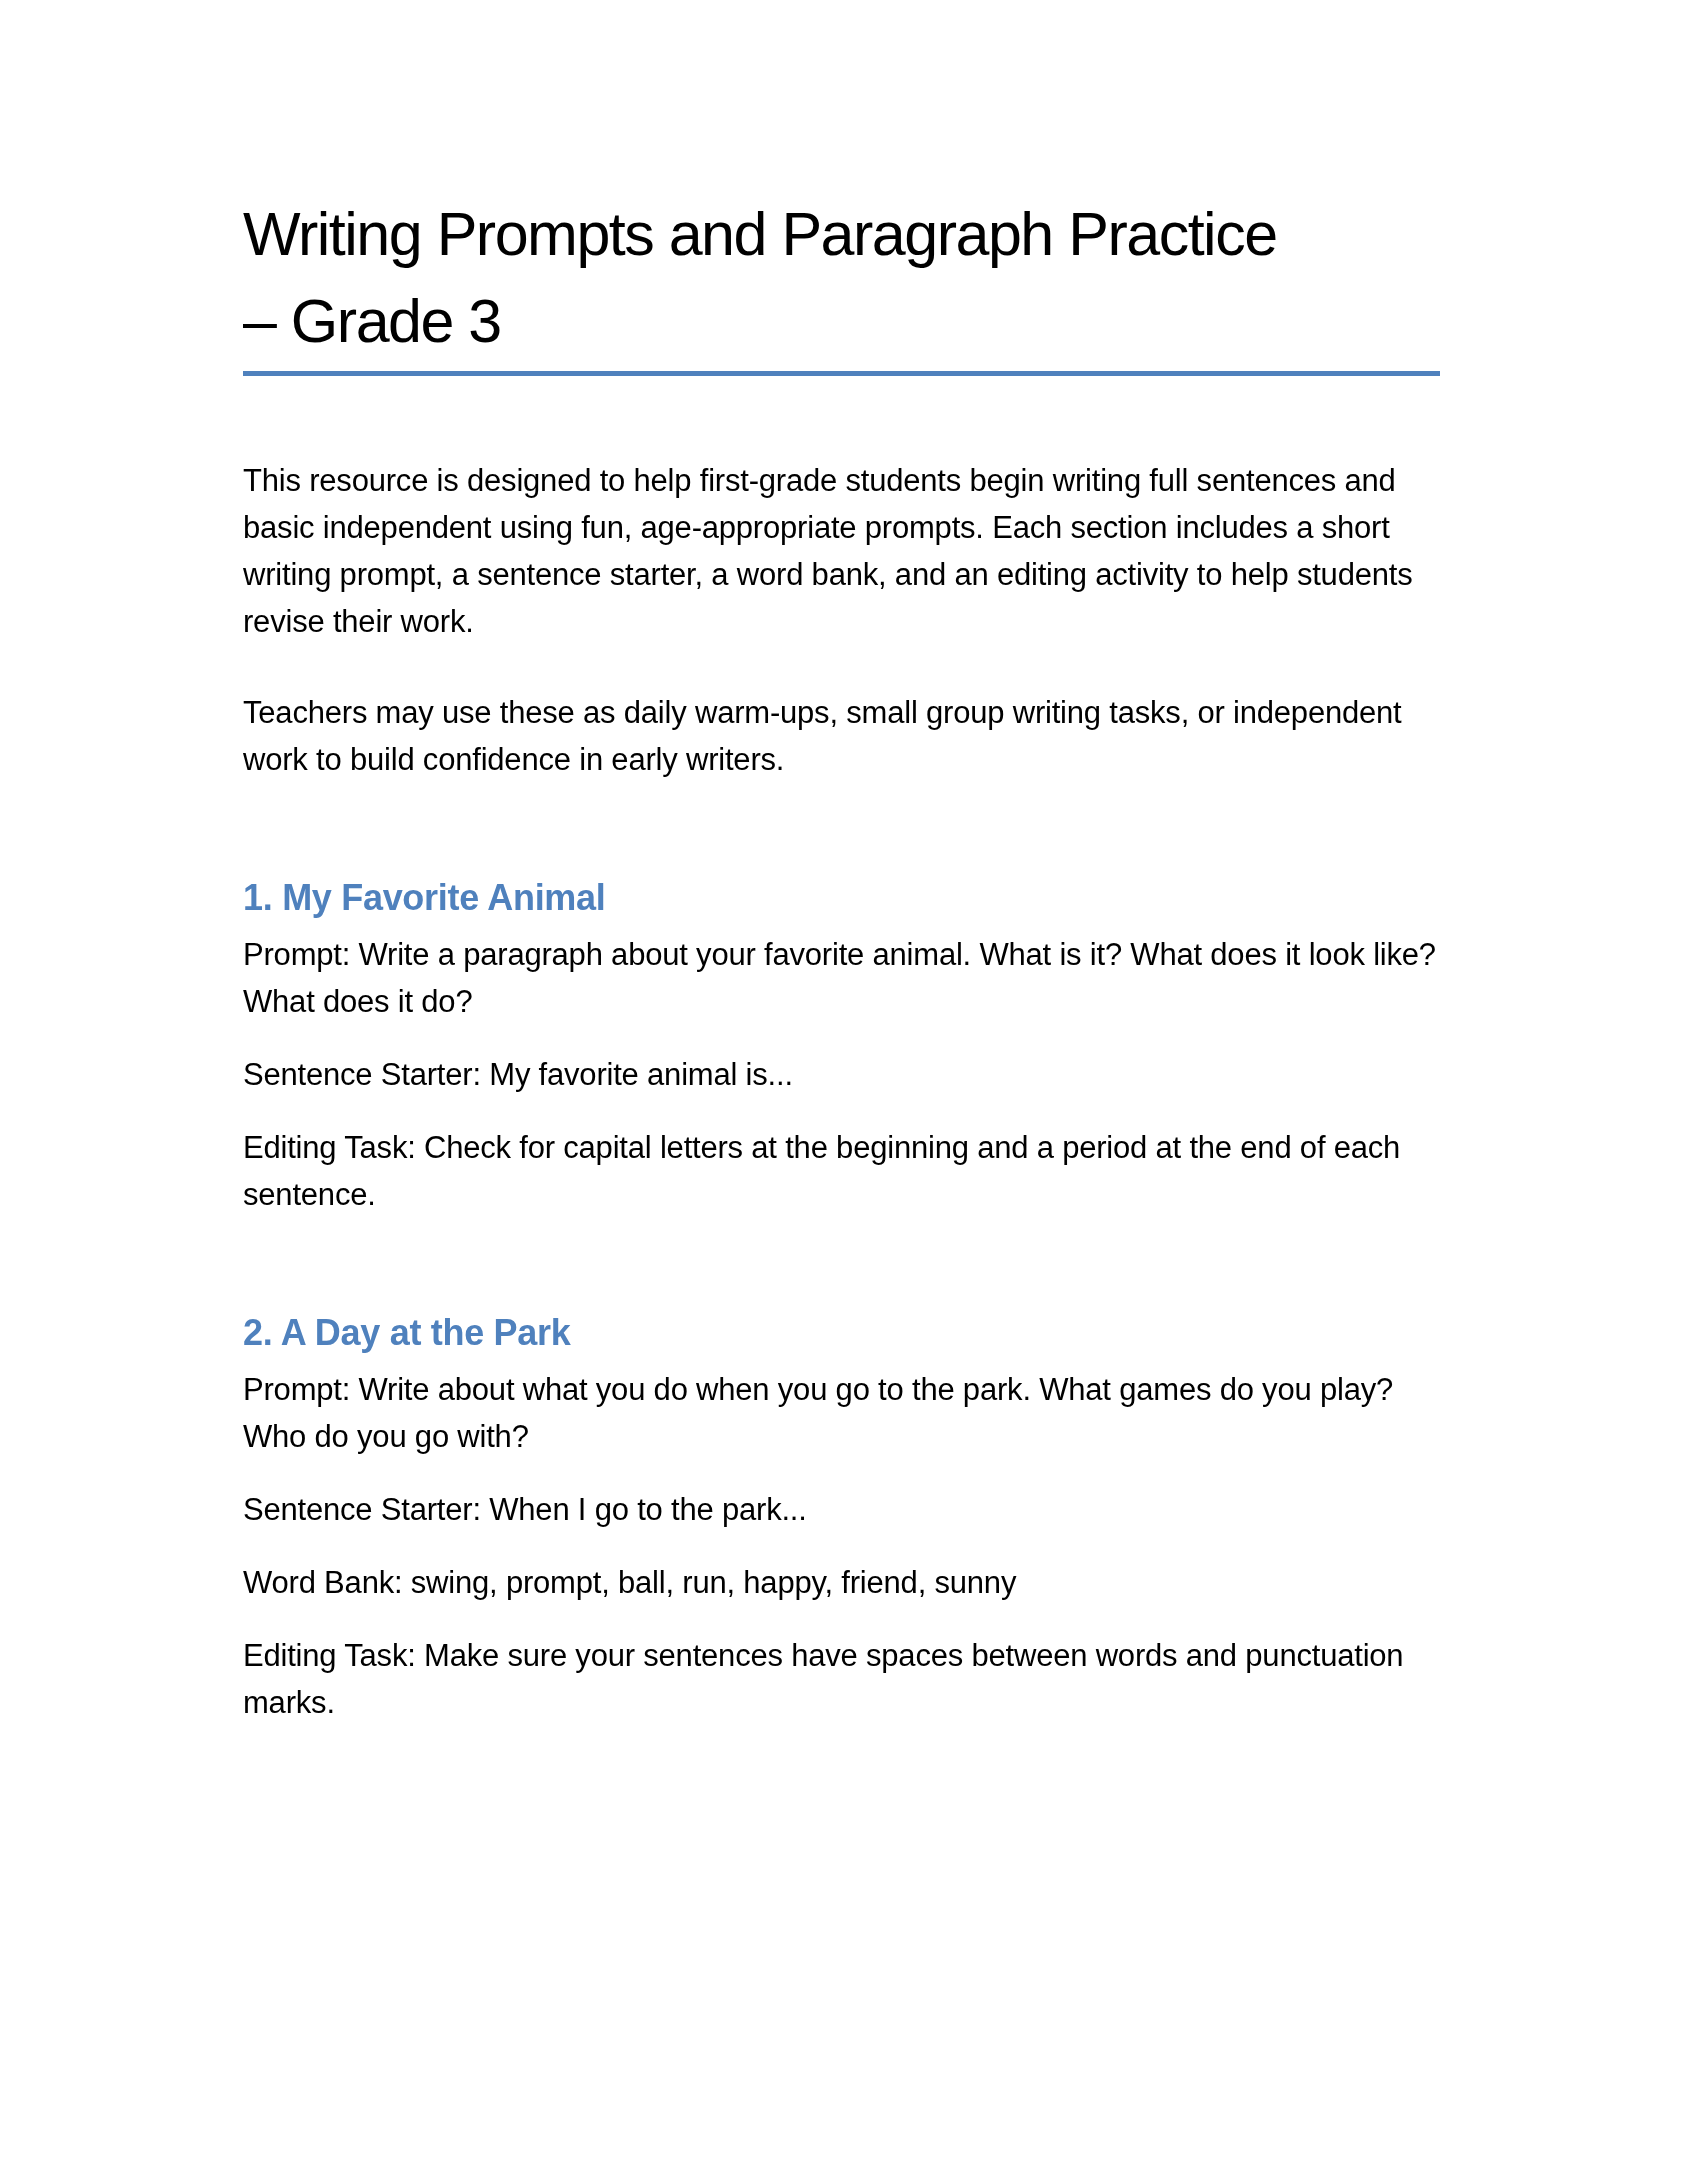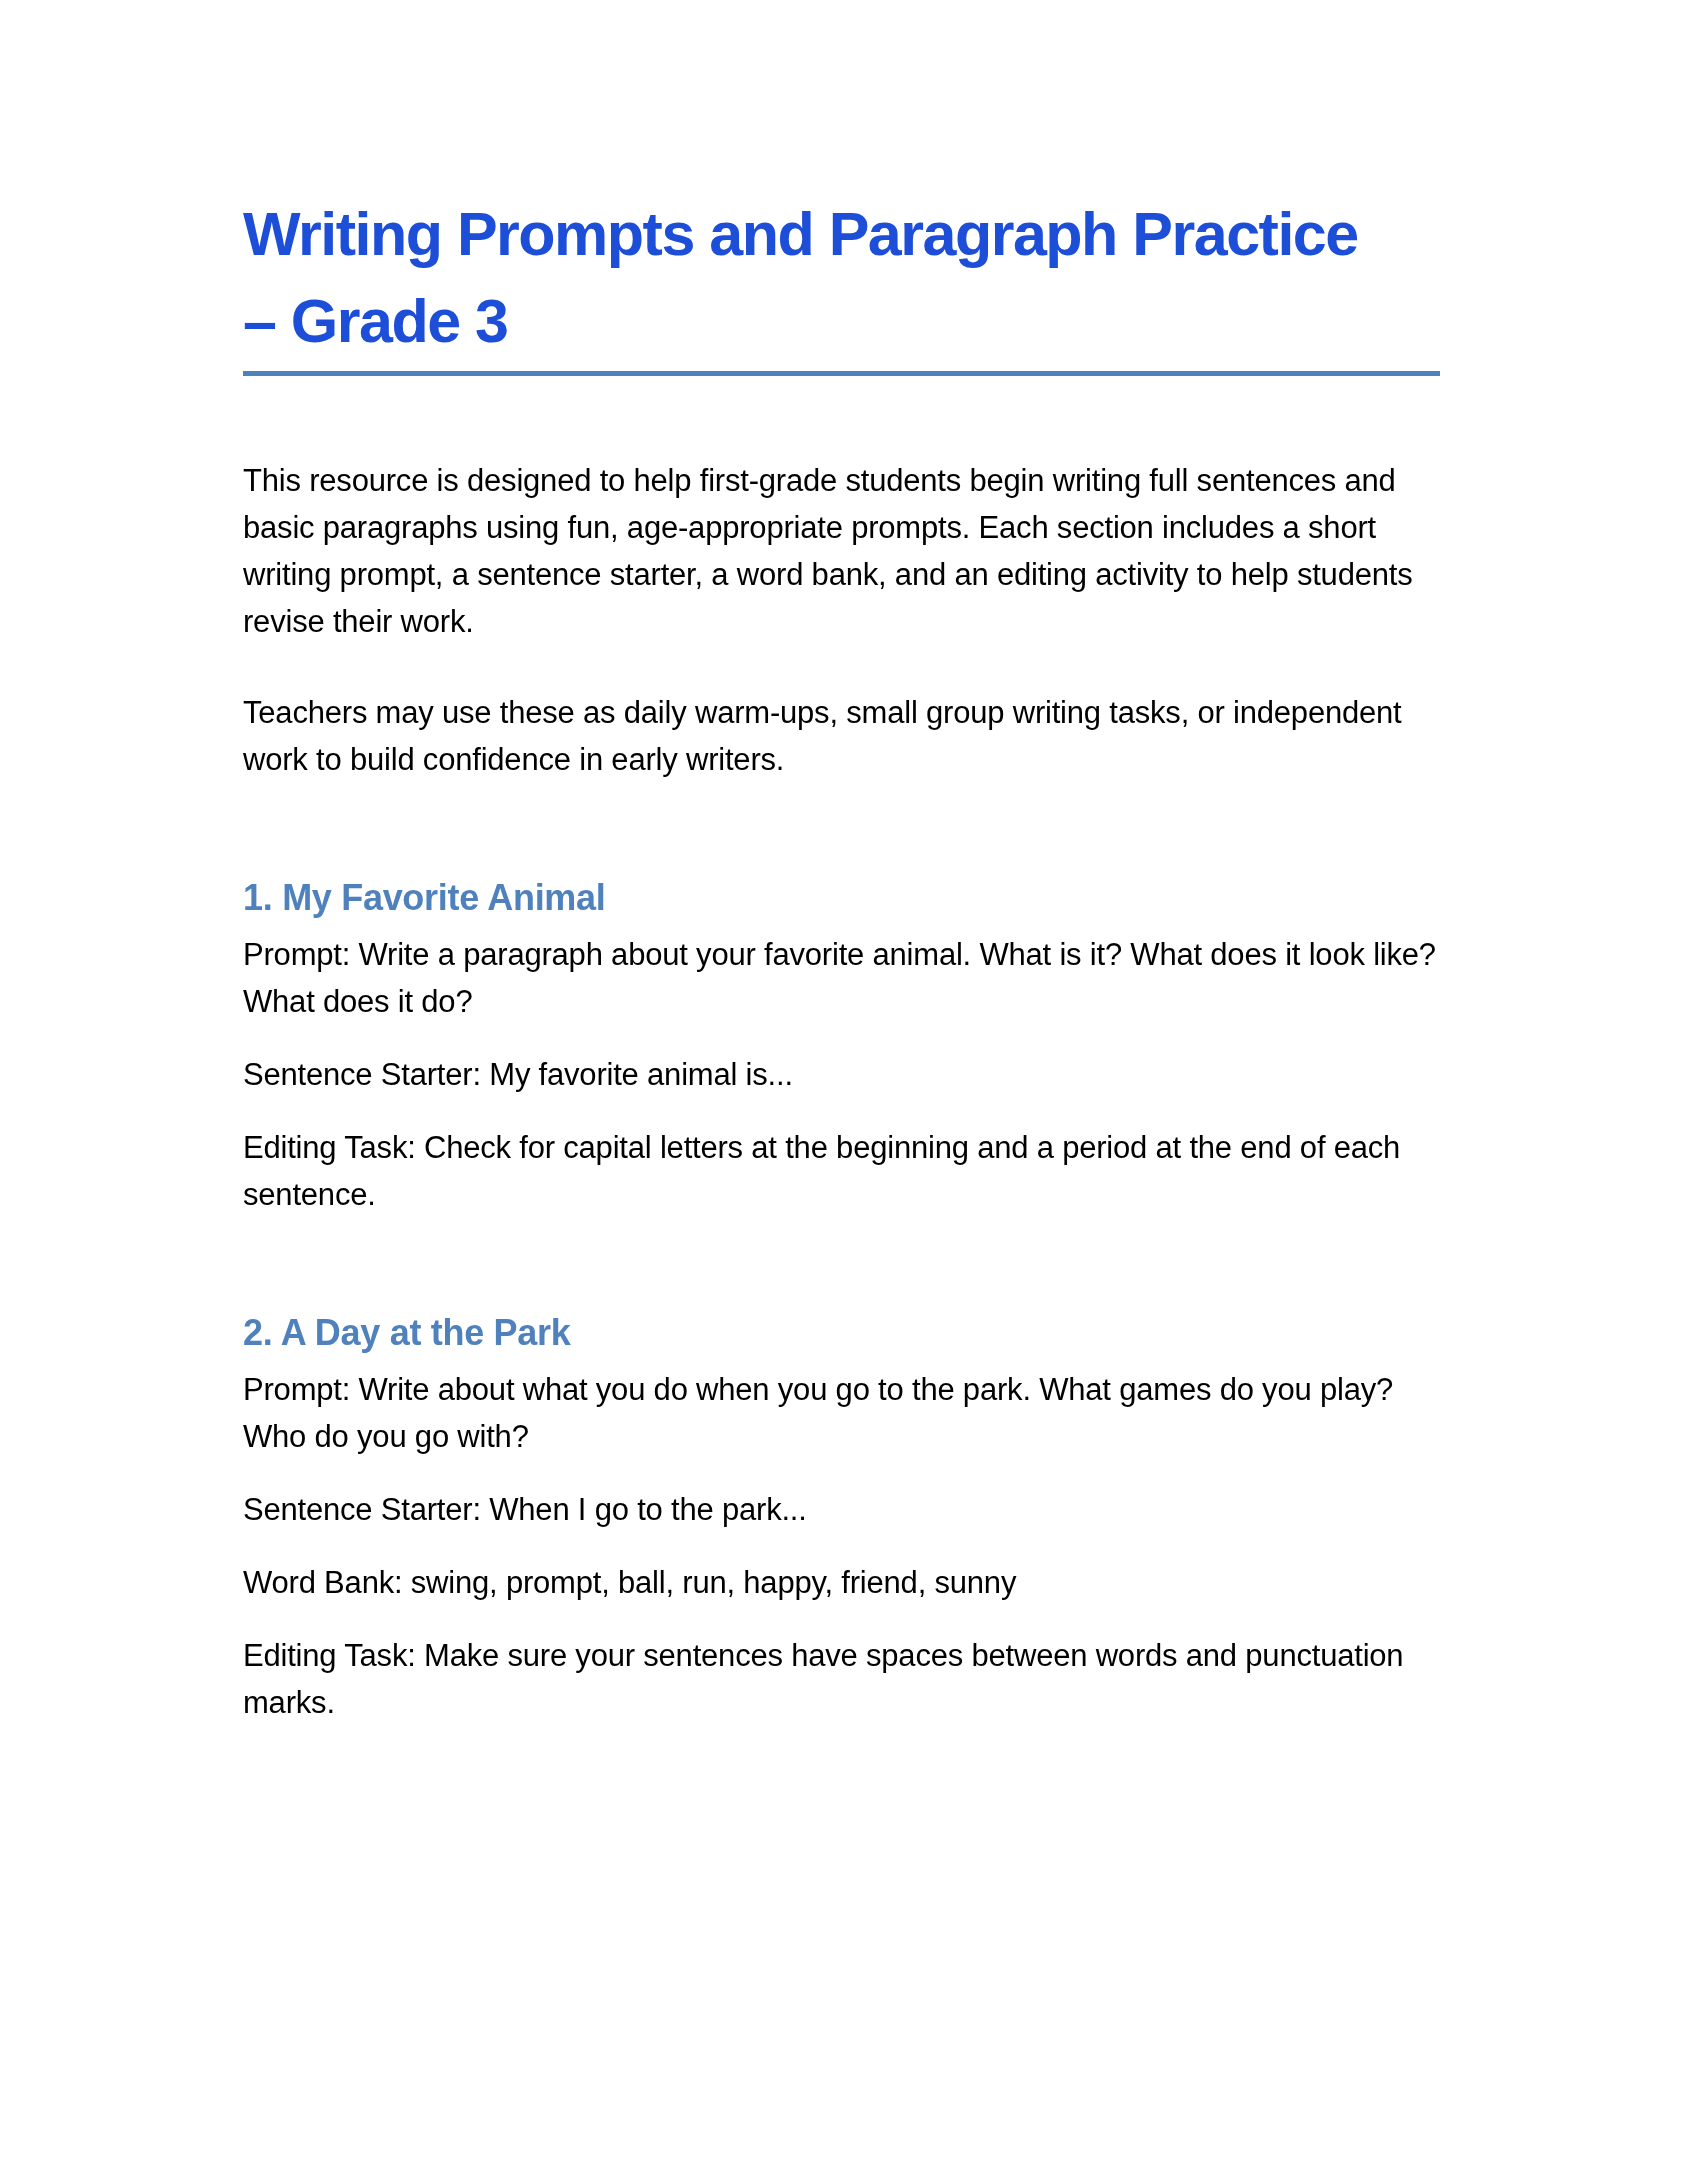--- a/index.html
+++ b/index.html
@@ -15,23 +15,23 @@
     box-sizing: border-box;
     padding: 0 243px;
     font-family: "Liberation Sans", "DejaVu Sans", sans-serif;
     color: #000000;
     overflow: hidden;
   }
   .doc-title {
     margin-top: 191px;
     font-size: 61px;
     line-height: 87px;
-    font-weight: 700;
+    font-weight: 400;
     letter-spacing: -1.5px;
-    color: #1d4ed8;
+    color: #000000;
     padding-bottom: 6px;
   }
   .title-rule {
     height: 0;
     border-bottom: 5px solid #4F81BD;
     margin: 0;
   }
   .intro {
     margin-top: 81px;
   }
@@ -63,21 +63,21 @@
 
 <div class="page">
 
   <div class="doc-title">
     <div>Writing Prompts and Paragraph Practice</div>
     <div>– Grade 3</div>
   </div>
   <div class="title-rule"></div>
 
   <div class="intro body-text">
-    <p>This resource is designed to help first-grade students begin writing full sentences and basic paragraphs using fun, age-appropriate prompts. Each section includes a short writing prompt, a sentence starter, a word bank, and an editing activity to help students revise their work.</p>
+    <p>This resource is designed to help first-grade students begin writing full sentences and basic independent using fun, age-appropriate prompts. Each section includes a short writing prompt, a sentence starter, a word bank, and an editing activity to help students revise their work.</p>
     <p>Teachers may use these as daily warm-ups, small group writing tasks, or independent work to build confidence in early writers.</p>
   </div>
 
   <div class="doc-section body-text">
     <h2 class="section-heading">1. My Favorite Animal</h2>
     <p>Prompt: Write a paragraph about your favorite animal. What is it? What does it look like? What does it do?</p>
     <p>Sentence Starter: My favorite animal is...</p>
     <p>Editing Task: Check for capital letters at the beginning and a period at the end of each sentence.</p>
   </div>
 

